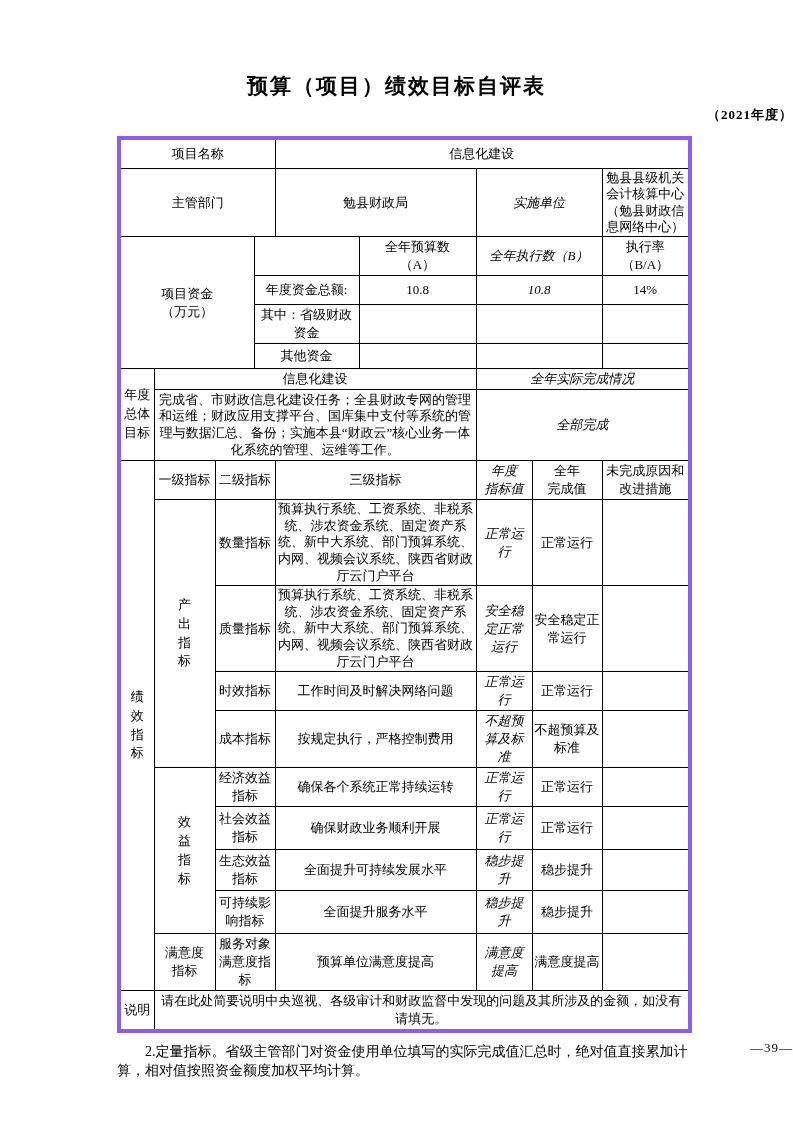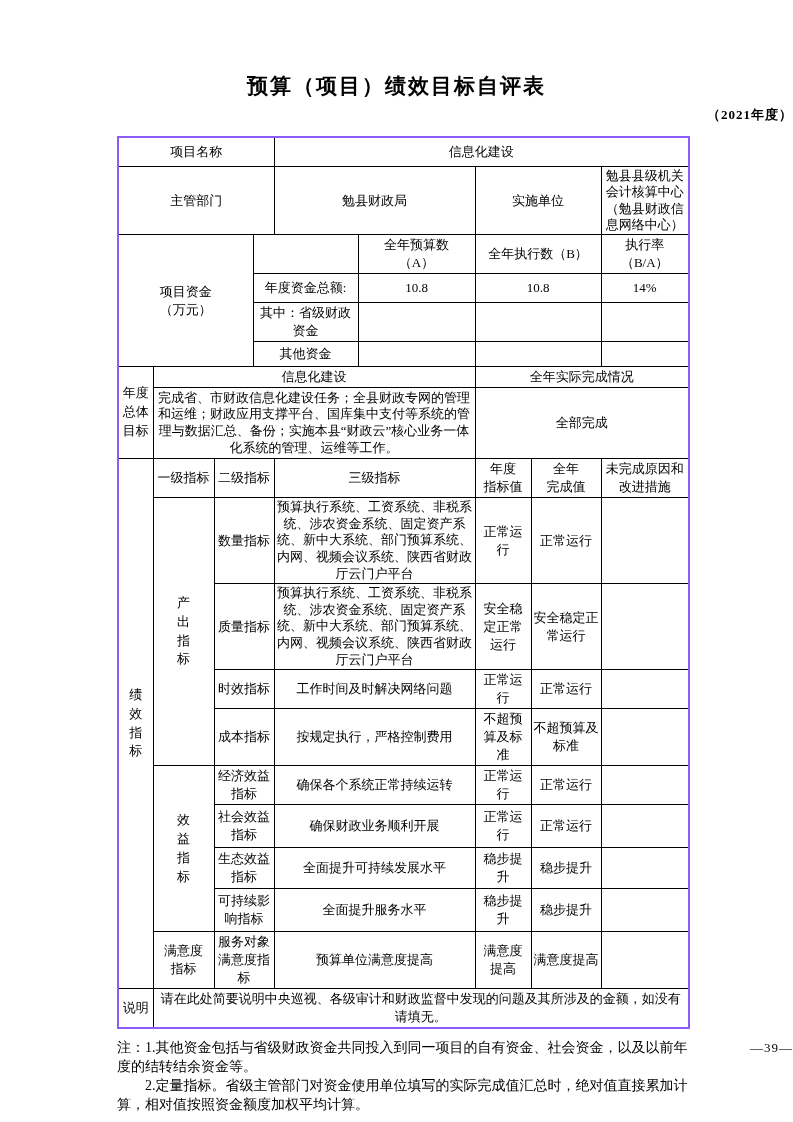--- a/index.html
+++ b/index.html
@@ -1,23 +1,23 @@
 <!DOCTYPE html>
 <html><head>
 <meta charset="utf-8">
 <style>
   html,body{margin:0;padding:0;background:#ffffff;}
   body{font-family:"Liberation Serif","DejaVu Serif",serif;color:#000;}
   .page{position:relative;width:793px;height:1122px;background:#fff;overflow:hidden;}
   .doc-title{margin:0;padding-top:72px;text-align:center;font-size:21px;font-weight:bold;letter-spacing:2px;}
   .doc-subtitle{margin:6px 0 0 0;text-align:right;font-size:13px;font-weight:bold;letter-spacing:1px;}
-  table.main{border-collapse:collapse;table-layout:fixed;width:571px;margin:12px 0 0 117px;border:2px solid #8b5cf6;}
+  table.main{border-collapse:collapse;table-layout:fixed;width:571px;margin:12px 0 0 117px;border:4px solid #8b5cf6;}
   table.main td{border:1px solid #000;font-size:13px;text-align:center;vertical-align:middle;padding:1px 2px;word-break:break-all;}
   td.bt2{border-top-width:2px;}
-  td.bl2{border-left-width:2px;}
+  td.bl2{border-left-width:2px;font-style:italic;}
   td.al{text-align:left;}
   td.ar{text-align:right;padding-right:3px;}
   td.pj{text-align:left;padding:2px 4px;}
   td.sm{font-size:10.5px;text-align:left;line-height:1.25;padding:1px 3px;}
   td.l3s{font-size:12.5px;line-height:1.28;}
   .pre{white-space:pre-line;}
   td.vlab{line-height:1.45;}
   .notes{width:574px;margin:9px 0 0 117px;font-size:14px;line-height:1.36;}
   .notes p{margin:0;}
   .notes p.ind{text-indent:2em;}
@@ -201,20 +201,19 @@
     </tr>
 
     <tr>
       <td class="bt2" height="32">说明</td>
       <td colspan="8" class="bt2 pj">请在此处简要说明中央巡视、各级审计和财政监督中发现的问题及其所涉及的金额，如没有请填无。</td>
     </tr>
   </tbody>
     </table>
 
   <div class="notes">
-    <p>注：1.其他资金包括与省级财政资金共同投入到同一项目的自有资金、社会资金，以及以前年度的结转结余资金等。</p>
     <p class="ind">2.定量指标。省级主管部门对资金使用单位填写的实际完成值汇总时，绝对值直接累加计算，相对值按照资金额度加权平均计算。</p>
 
   </div>
 
   <div class="pageno">—39—</div>
 
 </div>
 
 </body></html>

